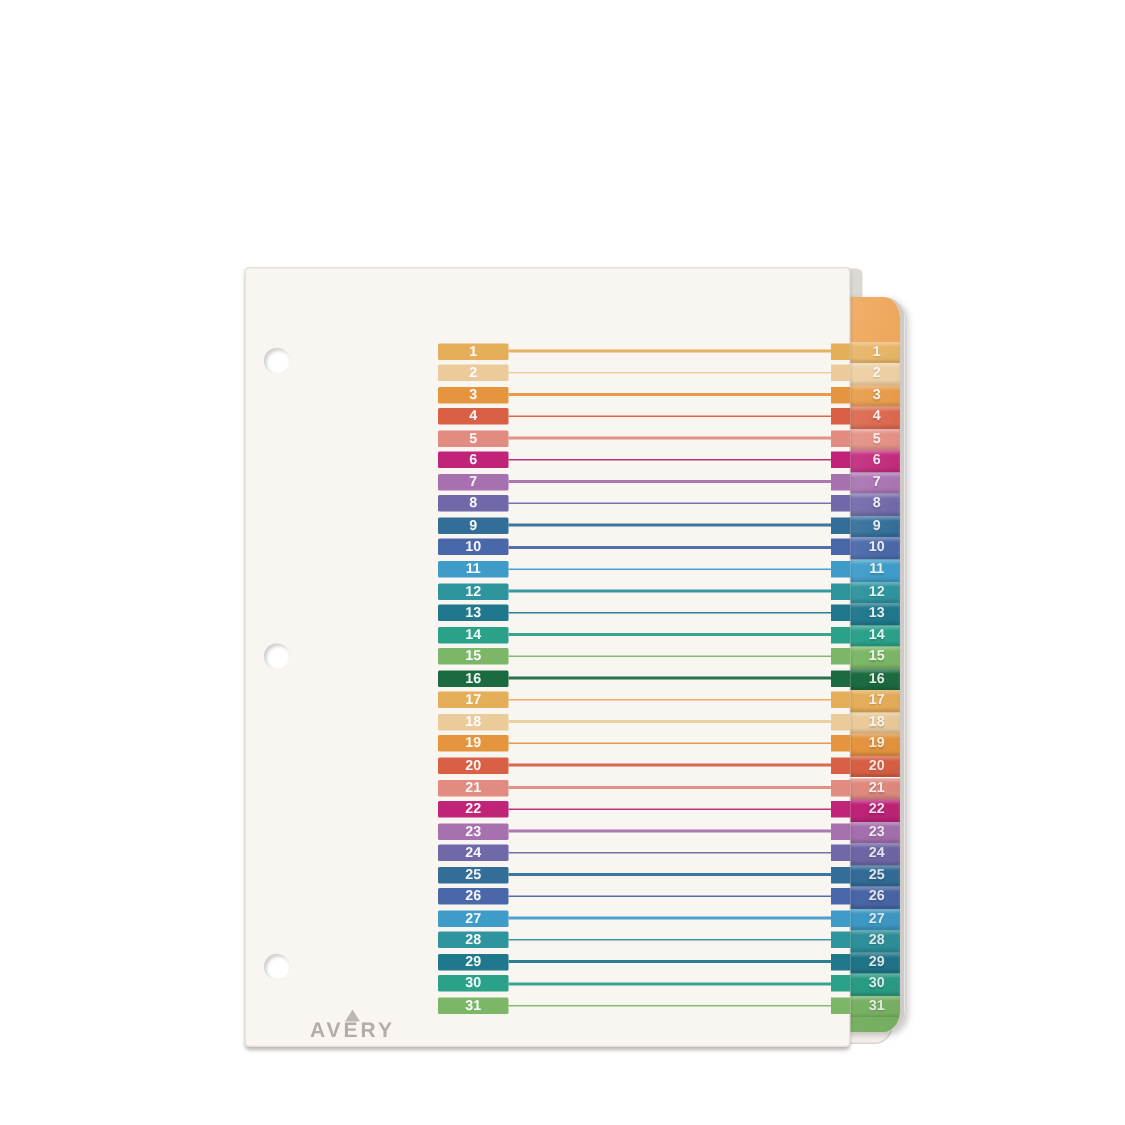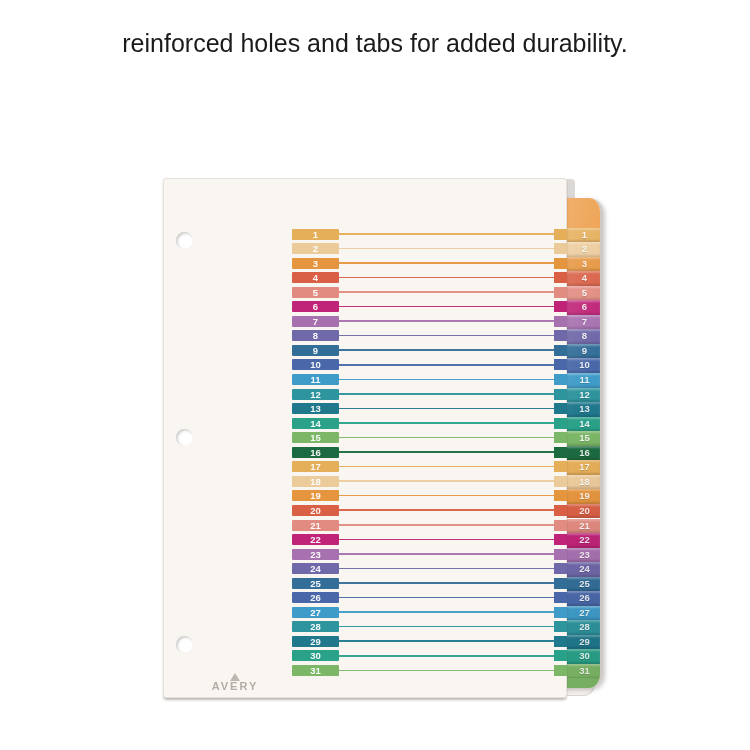--- a/index.html
+++ b/index.html
@@ -77,31 +77,30 @@
   .avery{
     position:absolute;left:36px;top:494px;width:70px;text-align:center;
     color:#B3ADA7;
   }
   .avery-tri{
     width:0;height:0;margin:0 auto;
     border-left:5px solid transparent;border-right:5px solid transparent;
     border-bottom:8px solid #BDB7B1;
   }
   .avery-word{
-    font-size:11px;font-weight:700;letter-spacing:2px;line-height:8px;margin-top:1px;
+    font-size:14px;font-weight:700;letter-spacing:2px;line-height:8px;margin-top:1px;
   }
 </style>
 </head>
 <body>
 
 <div class="stage">
 
   <div class="header">
     <div class="subtitle">
-      <div>reinforced holes and tabs for added durability.</div>
     </div>
   </div>
 
   <div class="back-sliver"></div>
   <div class="back-step"></div>
 
   <div class="tab-bank" id="tabBank">
     <div class="tab-cap-top" style="background: rgb(237, 159, 76);"></div>
 
     <div class="tab-seg" style="top: 29.5px; height: 14.55px; background: rgb(229, 174, 89);">

